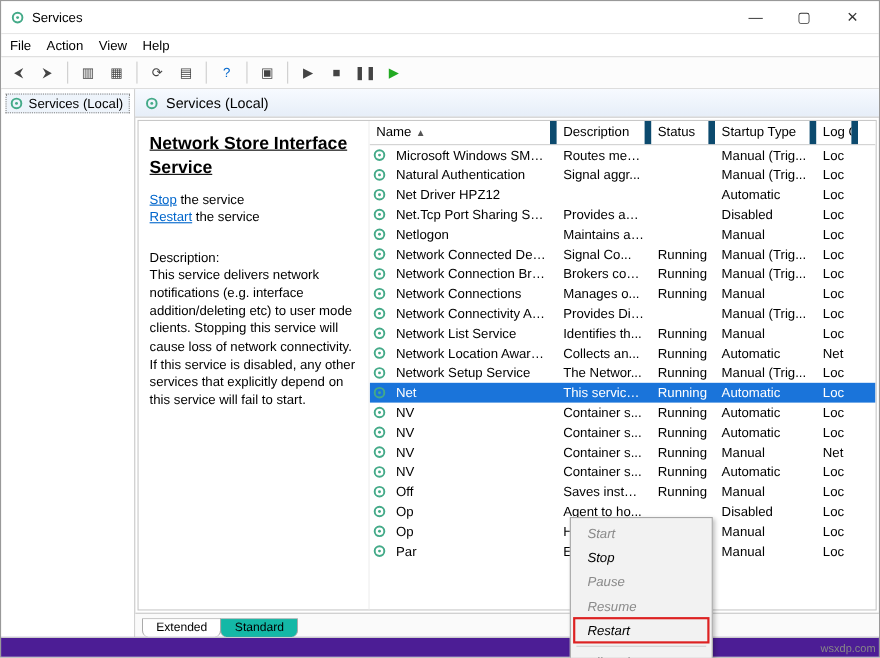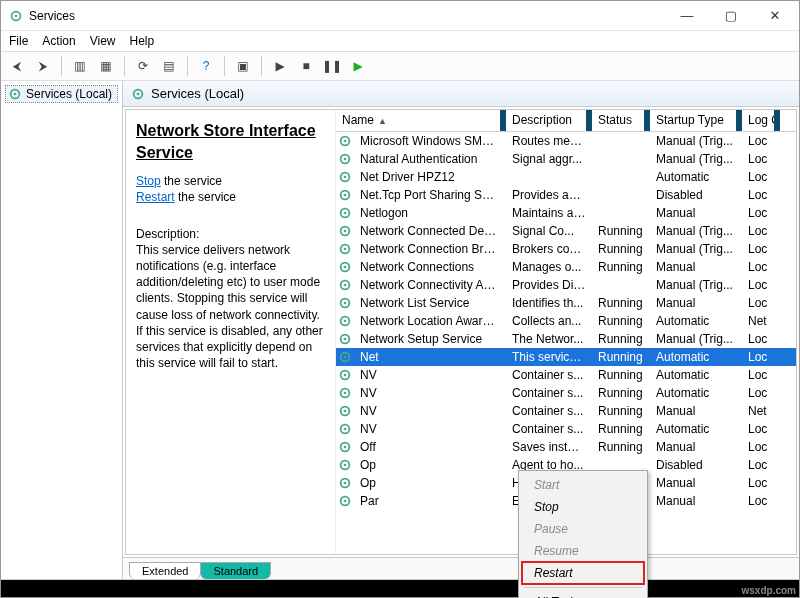--- a/index.html
+++ b/index.html
@@ -35,21 +35,21 @@
 .gear { width:14px; height:14px; display:inline-flex; align-items:center; justify-content:center; }
 .gear svg { width:14px; height:14px; }
 .tabs { height:22px; border-top:1px solid #c8c8c8; display:flex; align-items:flex-end; padding-left:6px; background:#fafafa; }
 .tab { padding:2px 12px; border:1px solid #aaa; border-bottom:none; margin-right:-1px; background:#fff; border-radius:0 0 6px 6px; font-size:11px; }
 .tab.inactive { background:#14b8a6; }
 .ctxmenu { position:absolute; left:392px; top:360px; width:130px; background:#f2f2f2; border:1px solid #a7a7a7; box-shadow:2px 2px 4px rgba(0,0,0,0.25); padding:3px; z-index:50; }
 .ctxmenu .mi { padding:4px 12px; font-size:12px; color:#000; display:flex; justify-content:space-between; align-items:center;font-style:italic; }
 .ctxmenu .mi.disabled { color:#8a8a8a; }
 .ctxmenu .msep { height:1px; background:#cfcfcf; margin:3px 2px; }
 .ctxmenu .mi.hl { outline:2px solid #d22; outline-offset:-1px; }
-.statusbar { height:18px; border-top:1px solid #ccc; background:#000000;font-weight:bold; }
+.statusbar { height:18px; border-top:1px solid #ccc; background:#4c1d95; }
 .footer-note { position:absolute; right:4px; bottom:2px; font-size:10px; color:#888; }
 .sort-arrow { font-size:9px; color:#555; margin-left:4px; }
 </style>
 </head>
 <body>
 
 <div class="window">
   <div class="titlebar">
     <div class="title">
       <span class="gear">

